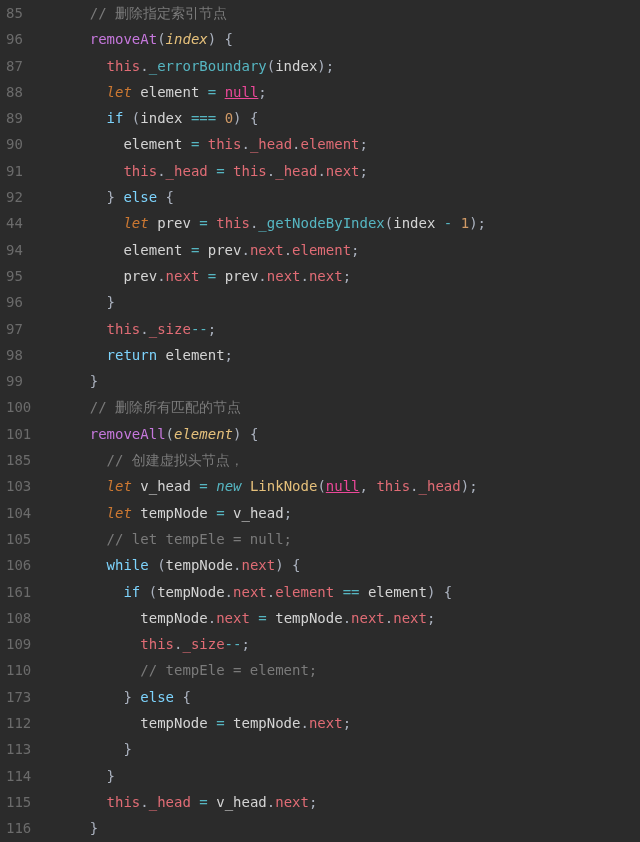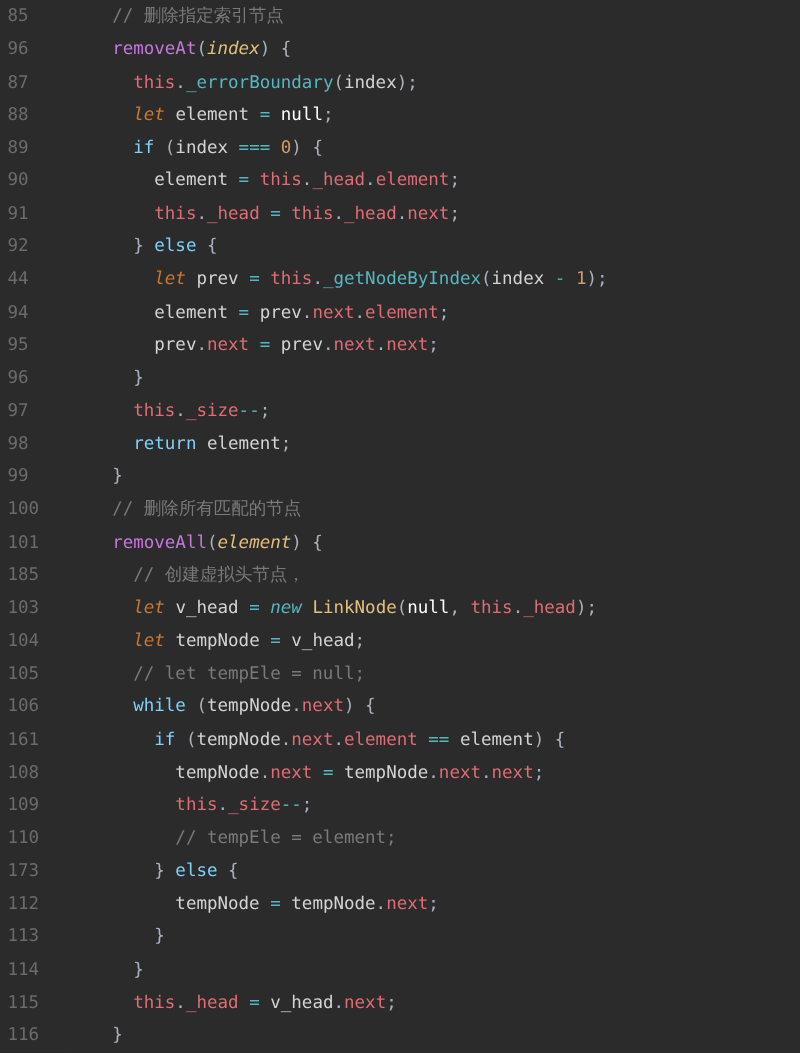--- a/index.html
+++ b/index.html
@@ -40,21 +40,21 @@
   }
   .comment { color: #7a7a7a; }
   .keyword { color: #cc7832; font-style: italic; }
   .keyword-nf { color: #7dd3fc; }
   .fn { color: #c678dd; }
   .param { color: #e5c07b; font-style: italic; }
   .this { color: #e06c75; }
   .prop { color: #e06c75; }
   .method { color: #56b6c2; }
   .ident { color: #d4d4d4; }
-  .null { color: #ffffff; }
+  .null { color: #ec4899; text-decoration: underline; }
   .num { color: #d19a66; }
   .op { color: #56b6c2; }
   .punct { color: #abb2bf; }
   .class { color: #e5c07b; }
   .new { color: #56b6c2; font-style: italic; text-align: right; }
 </style>
 </head>
 <body>
 
 <div class="editor">

